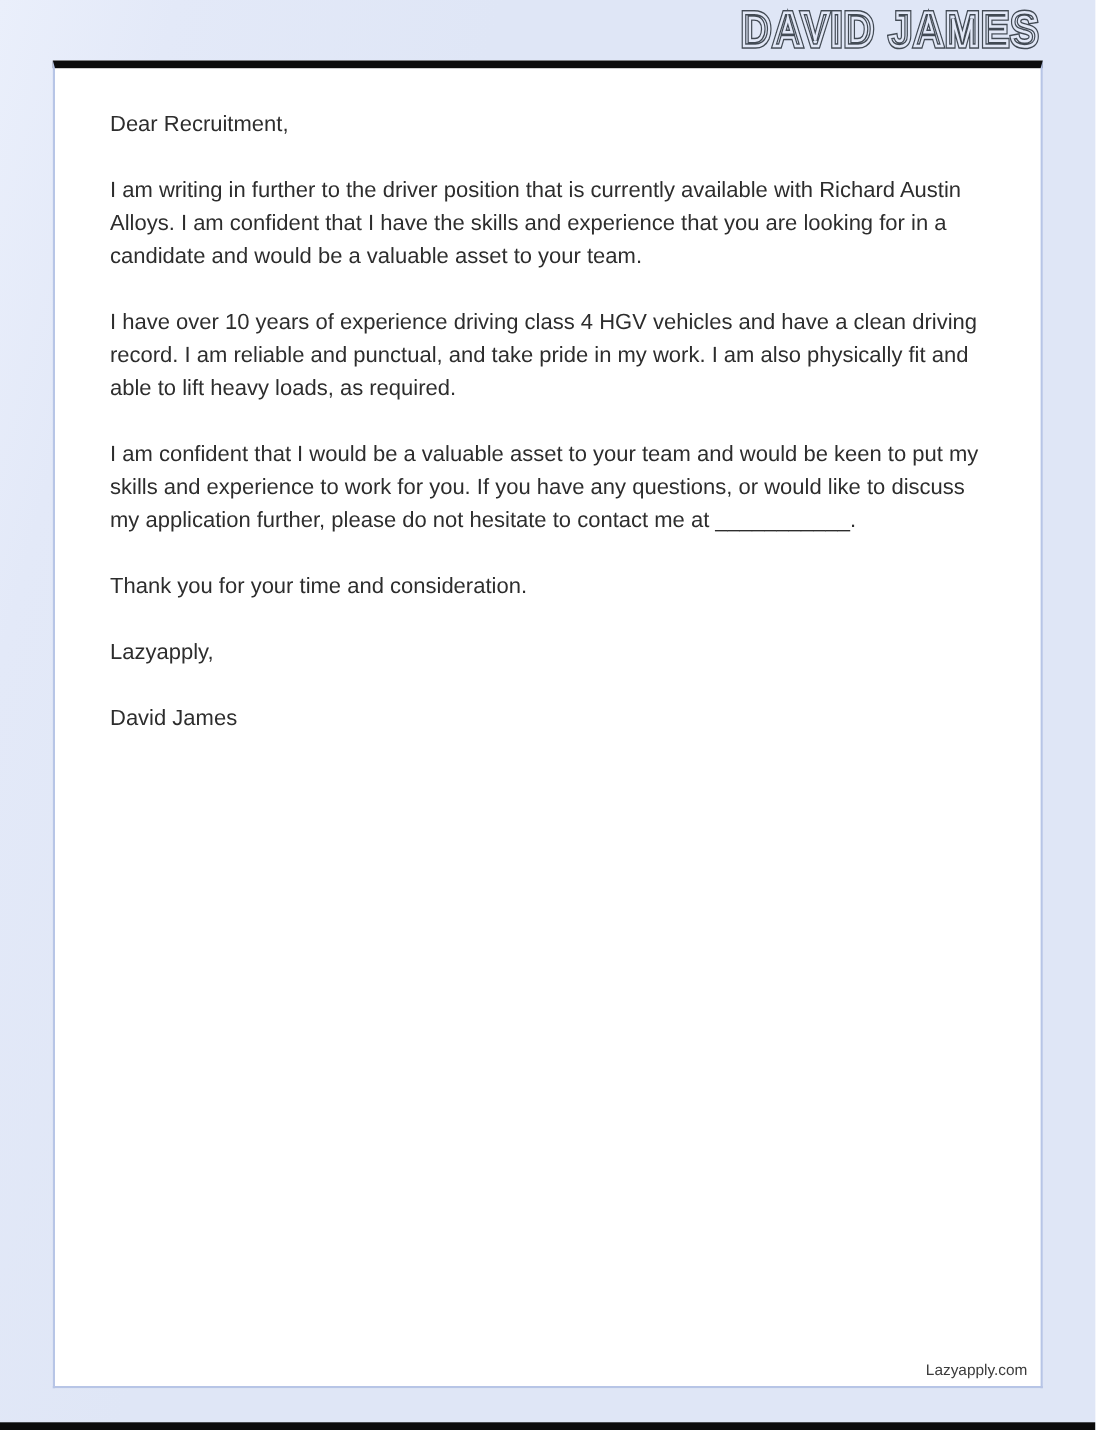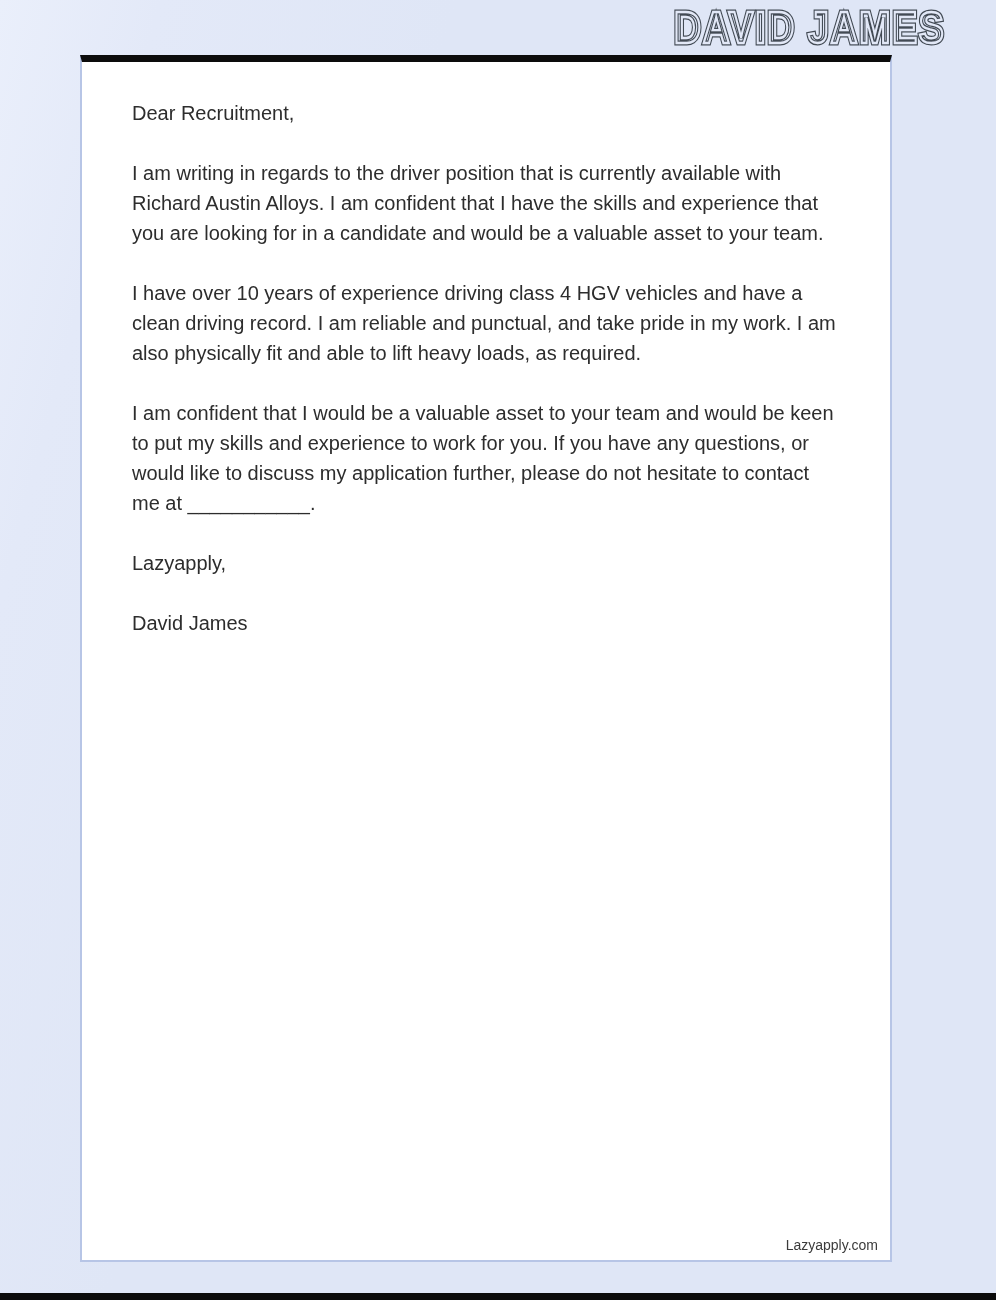--- a/index.html
+++ b/index.html
@@ -23,29 +23,28 @@
     font-size:44px; font-weight:700;
     line-height:48px; letter-spacing:2px;
     white-space:nowrap;
   }
   .outline-back  { color:transparent; -webkit-text-stroke:5px #424a54; }
   .outline-front { color:transparent; -webkit-text-stroke:2.4px #e2e8f7; }
 
   
   .sheet {
     position:absolute; left:48px; top:55px;
-    width:812px; height:1207px;
+    width:900px; height:1207px;
     box-sizing:border-box;
     background:#ffffff;
     border-top:7px solid #0c0c0c;
     border-left:2px solid #b7c5e6;
     border-right:2px solid #b7c5e6;
     border-bottom:2px solid #b7c5e6;
     padding:36px 50px 0 50px;
-    margin-left:32px;
   }
   .sheet p {
     margin:0 0 30px 0;
     font-size:20px; line-height:30px;
     color:#2d2d2d;
   }
   .sig  { margin-bottom:10px !important; }
   .date { color:#1482e0; }
 
   .brand {
@@ -64,23 +63,24 @@
 
 <div class="page">
 
   <div class="letterhead">
     <span class="outline-back">DAVID JAMES</span>
     <span class="outline-front">DAVID JAMES</span>
   </div>
 
   <div class="sheet">
     <p>Dear Recruitment,</p>
-    <p>I am writing in regards to the driver position that is currently available with Richard Austin Alloys. I am confident that I have the skills and experience that you are looking for in a candidate and would be a valuable asset to your team.</p>
+    <p>I am writing in further to the driver position that is currently available with Richard Austin Alloys. I am confident that I have the skills and experience that you are looking for in a candidate and would be a valuable asset to your team.</p>
     <p>I have over 10 years of experience driving class 4 HGV vehicles and have a clean driving record. I am reliable and punctual, and take pride in my work. I am also physically fit and able to lift heavy loads, as required.</p>
     <p>I am confident that I would be a valuable asset to your team and would be keen to put my skills and experience to work for you. If you have any questions, or would like to discuss my application further, please do not hesitate to contact me at ___________.</p>
+    <p>Thank you for your time and consideration.</p>
     <p>Lazyapply,</p>
     <p class="sig">David James</p>
 
     <div class="brand">Lazyapply.com</div>
   </div>
 
   <div class="bottom-bar"></div>
 
 </div>
 

